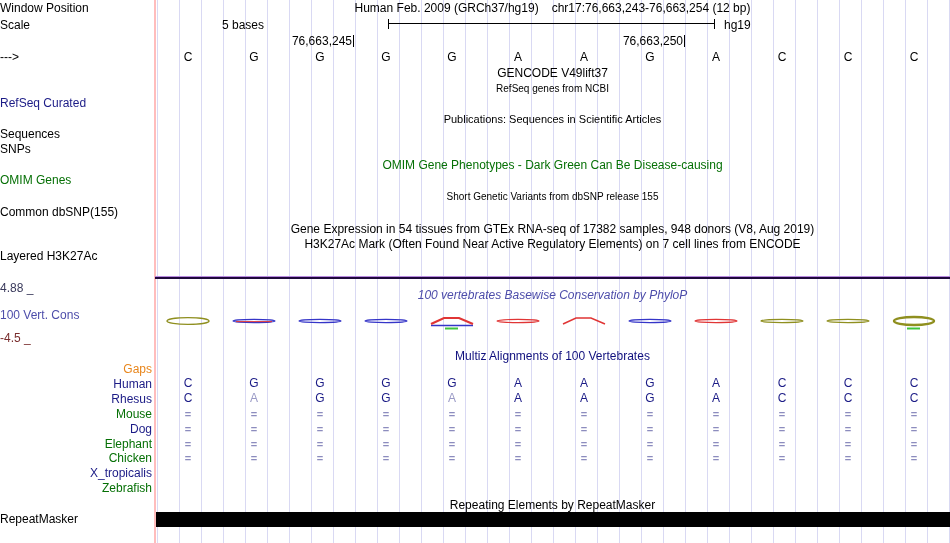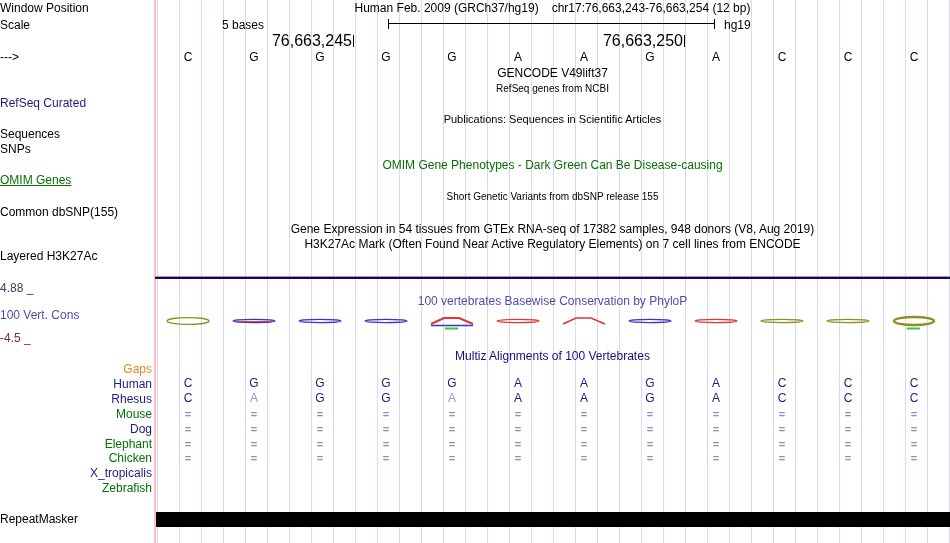--- a/index.html
+++ b/index.html
@@ -7,21 +7,21 @@
            font-family:"Liberation Sans","DejaVu Sans",sans-serif;font-size:12px;color:#000;}
   .lbl{position:absolute;left:0;width:152px;white-space:nowrap;font-size:12px;line-height:14px;}
   .ctr{position:absolute;left:155px;width:795px;text-align:center;white-space:nowrap;font-size:12px;line-height:14px;}
   .small{font-size:10px;line-height:12px;}
   #grid-layer{position:absolute;left:155px;top:0;width:795px;height:543px;}
   .gridline{position:absolute;top:0;bottom:0;width:1px;}
   #pink-divider{position:absolute;left:154px;top:0;width:2px;height:543px;}
   #scale-bracket{position:absolute;left:388px;top:19px;width:325px;height:10px;
                  border-left:1px solid #000;border-right:1px solid #000;}
   #scale-bracket .mid{position:absolute;left:0;right:0;top:4px;height:1px;background:#000;}
-  .coord-text{position:absolute;width:152px;text-align:right;top:34px;white-space:nowrap;font-size:16px;line-height:14px;}
+  .coord-text{position:absolute;width:152px;text-align:right;top:34px;white-space:nowrap;font-size:12px;line-height:14px;}
   .coord-tick{position:absolute;top:35px;width:1px;height:12px;background:#000;}
   #base-row{position:absolute;left:155px;top:50px;width:795px;height:14px;}
   .base-cell{position:absolute;top:0;width:66px;text-align:center;font-size:12px;line-height:14px;}
   #separator{position:absolute;left:155px;top:276px;width:795px;height:3px;}
   #separator .sep-top{position:absolute;left:0;right:0;top:0;height:1px;}
   #separator .sep-bot{position:absolute;left:0;right:0;top:1px;height:2px;}
   #wiggle-layer{position:absolute;left:155px;top:313px;width:795px;height:20px;}
   .wiggle{position:absolute;top:0;}
   #alignment-layer{position:absolute;left:0;top:362px;width:950px;height:140px;}
   .align-label{position:absolute;left:0;width:152px;text-align:right;white-space:nowrap;font-size:12px;line-height:14px;}
@@ -109,33 +109,33 @@
       <div class="base-cell" style="left: 726px; color: rgb(0, 0, 0);">C</div>
     </div>
 
   <div class="ctr" style="top:66px">GENCODE V49lift37</div>
   <div class="ctr small" style="top:83px">RefSeq genes from NCBI</div>
   <div class="lbl" style="top: 96px; color: rgb(27, 27, 134);">RefSeq Curated</div>
   <div class="ctr small" style="top:113px;font-size:11px">Publications: Sequences in Scientific Articles</div>
   <div class="lbl" style="top:127px">Sequences</div>
   <div class="lbl" style="top:142px">SNPs</div>
   <div class="ctr" style="top: 158px; color: rgb(6, 112, 6);">OMIM Gene Phenotypes - Dark Green Can Be Disease-causing</div>
-  <div class="lbl" style="top: 173px; color: rgb(6, 112, 6); text-decoration: underline;">OMIM Genes</div>
+  <div class="lbl" style="top: 173px; color: rgb(6, 112, 6);">OMIM Genes</div>
   <div class="ctr small" style="top:191px">Short Genetic Variants from dbSNP release 155</div>
   <div class="lbl" style="top:205px">Common dbSNP(155)</div>
   <div class="ctr" style="top:222px">Gene Expression in 54 tissues from GTEx RNA-seq of 17382 samples, 948 donors (V8, Aug 2019)</div>
   <div class="ctr" style="top:237px">H3K27Ac Mark (Often Found Near Active Regulatory Elements) on 7 cell lines from ENCODE</div>
   <div class="lbl" style="top:249px">Layered H3K27Ac</div>
 
   <div id="separator">
     <div class="sep-top" style="background: rgb(184, 138, 224);"></div>
     <div class="sep-bot" style="background: rgb(32, 8, 62);"></div>
   </div>
   <div class="lbl" style="top: 281px; color: rgb(58, 58, 92);">4.88 _</div>
-  <div class="ctr" style="top: 294px; color: rgb(77, 77, 170);">100 vertebrates Basewise Conservation by PhyloP</div>
+  <div class="ctr" style="top: 288px; color: rgb(77, 77, 170); font-style: italic;">100 vertebrates Basewise Conservation by PhyloP</div>
   <div class="lbl" style="top: 308px; color: rgb(77, 77, 170);">100 Vert. Cons</div>
   <div class="lbl" style="top: 331px; color: rgb(122, 46, 46);">-4.5 _</div>
   <div id="wiggle-layer">
       <svg width="48" height="18" class="wiggle" style="left: 9px;">
         <ellipse cx="24" cy="8" rx="21" ry="3.4" fill="none" stroke="#8f8f1f" stroke-width="1.4"></ellipse>
       </svg>
       <svg width="48" height="18" class="wiggle" style="left: 75px;">
         <ellipse cx="24" cy="8" rx="21" ry="1.6" fill="none" stroke="#3535c8" stroke-width="1.2"></ellipse>
         <line x1="6" y1="8.6" x2="42" y2="8.6" stroke="#e03535" stroke-width="1"></line>
       </svg>
@@ -252,16 +252,17 @@
       <div class="align-cell align-eq" style="left: 551px; top: 90px; color: rgb(140, 140, 190);">=</div>
       <div class="align-cell align-eq" style="left: 617px; top: 90px; color: rgb(140, 140, 190);">=</div>
       <div class="align-cell align-eq" style="left: 683px; top: 90px; color: rgb(140, 140, 190);">=</div>
       <div class="align-cell align-eq" style="left: 749px; top: 90px; color: rgb(140, 140, 190);">=</div>
       <div class="align-cell align-eq" style="left: 815px; top: 90px; color: rgb(140, 140, 190);">=</div>
       <div class="align-cell align-eq" style="left: 881px; top: 90px; color: rgb(140, 140, 190);">=</div>
       <div class="align-label" style="top: 104px; color: rgb(27, 27, 134);">X_tropicalis</div>
       <div class="align-label" style="top: 119px; color: rgb(6, 112, 6);">Zebrafish</div>
     </div>
 
+  <div class="ctr" style="top:498px">Repeating Elements by RepeatMasker</div>
   <div id="repeat-bar" style="background: rgb(0, 0, 0);"></div>
   <div class="lbl" style="top:512px">RepeatMasker</div>
 
 </div>
 
 </body></html>

